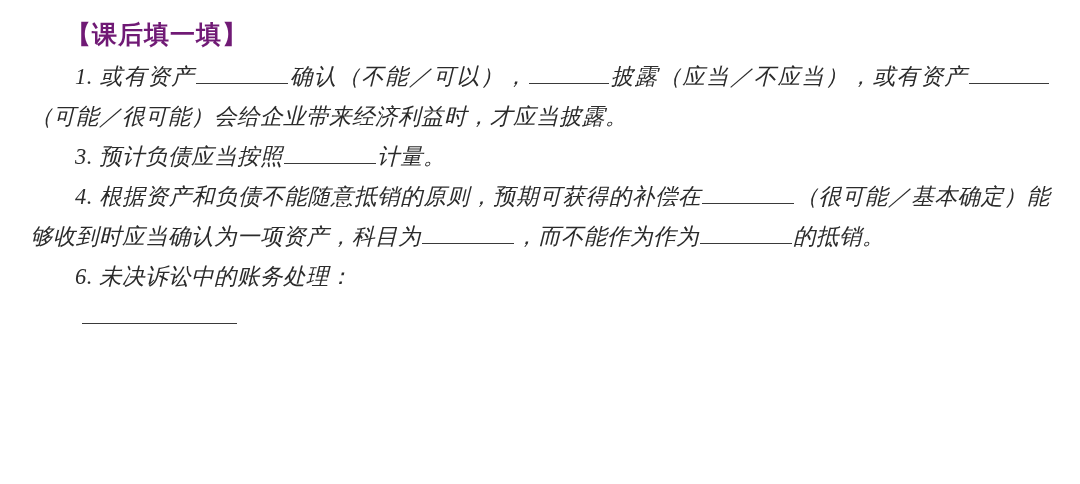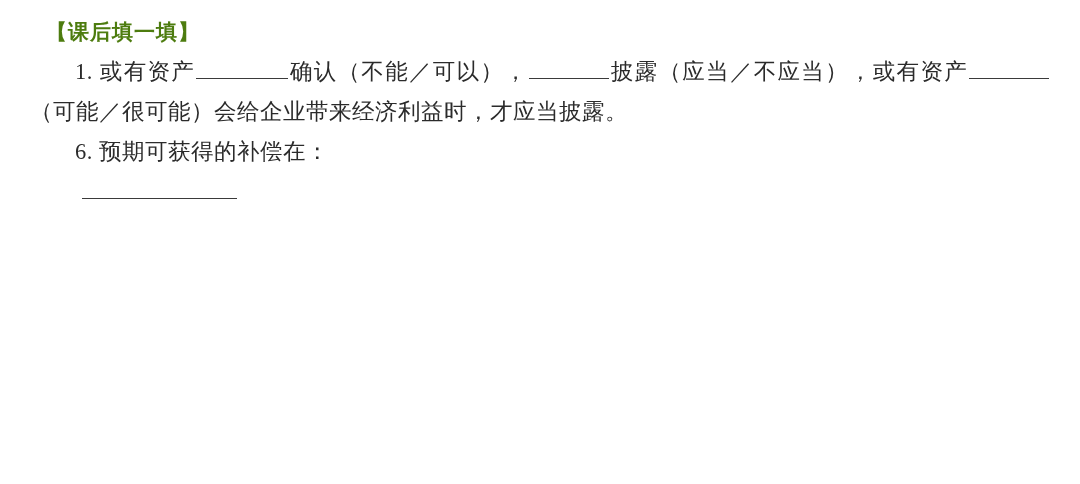--- a/index.html
+++ b/index.html
@@ -15,35 +15,36 @@
     overflow: hidden;
   }
   .page {
     position: relative;
     width: 1080px;
     height: 484px;
     box-sizing: border-box;
     padding: 14px 30px 0 30px;
   }
   .section-title {
-    color: #4d7c0f;
+    color: #701a75;
     font-weight: bold;
-    font-size: 21px;
+    font-size: 25px;
     letter-spacing: 1px;
-    margin: 4px 0 6px 16px;
+    margin: 4px 0 6px 36px;
   }
   .para {
     font-size: 22.5px;
     line-height: 40px;
     margin: 0;
     text-align: justify;
     letter-spacing: 0.5px;
   }
   .indent {
     text-indent: 2em;
+    font-style: italic;
   }
   .blank {
     display: inline-block;
     border-bottom: 1.6px solid #3a3a3a;
     vertical-align: baseline;
     height: 22px;
     margin: 0 1px;
   }
   .b-sm { width: 62px; }
   .b-md { width: 80px; }
@@ -60,18 +61,20 @@
 </style>
 </head>
 <body>
 
 <div class="page">
 
   <div class="section-title">【课后填一填】</div>
 
   <div id="items">
       <p class="para indent"><span class="num">1.</span> <span>或有资产</span><span class="blank b-lg"></span><span>确认（不能／可以），</span><span class="blank b-md"></span><span>披露（应当／不应当），或有资产</span><span class="blank b-md"></span><span>（可能／很可能）会给企业带来经济利益时，才应当披露。</span></p>
-      <p class="para indent"><span class="num">6.</span> <span>预期可获得的补偿在：</span></p>
+      <p class="para indent"><span class="num">3.</span> <span>预计负债应当按照</span><span class="blank b-lg"></span><span>计量。</span></p>
+      <p class="para indent"><span class="num">4.</span> <span>根据资产和负债不能随意抵销的原则，预期可获得的补偿在</span><span class="blank b-lg"></span><span>（很可能／基本确定）能够收到时应当确认为一项资产，科目为</span><span class="blank b-lg"></span><span>，而不能作为作为</span><span class="blank b-lg"></span><span>的抵销。</span></p>
+      <p class="para indent"><span class="num">6.</span> <span>未决诉讼中的账务处理：</span></p>
     </div>
 
   <div class="tail-blank"></div>
 
 </div>
 
 </body></html>

